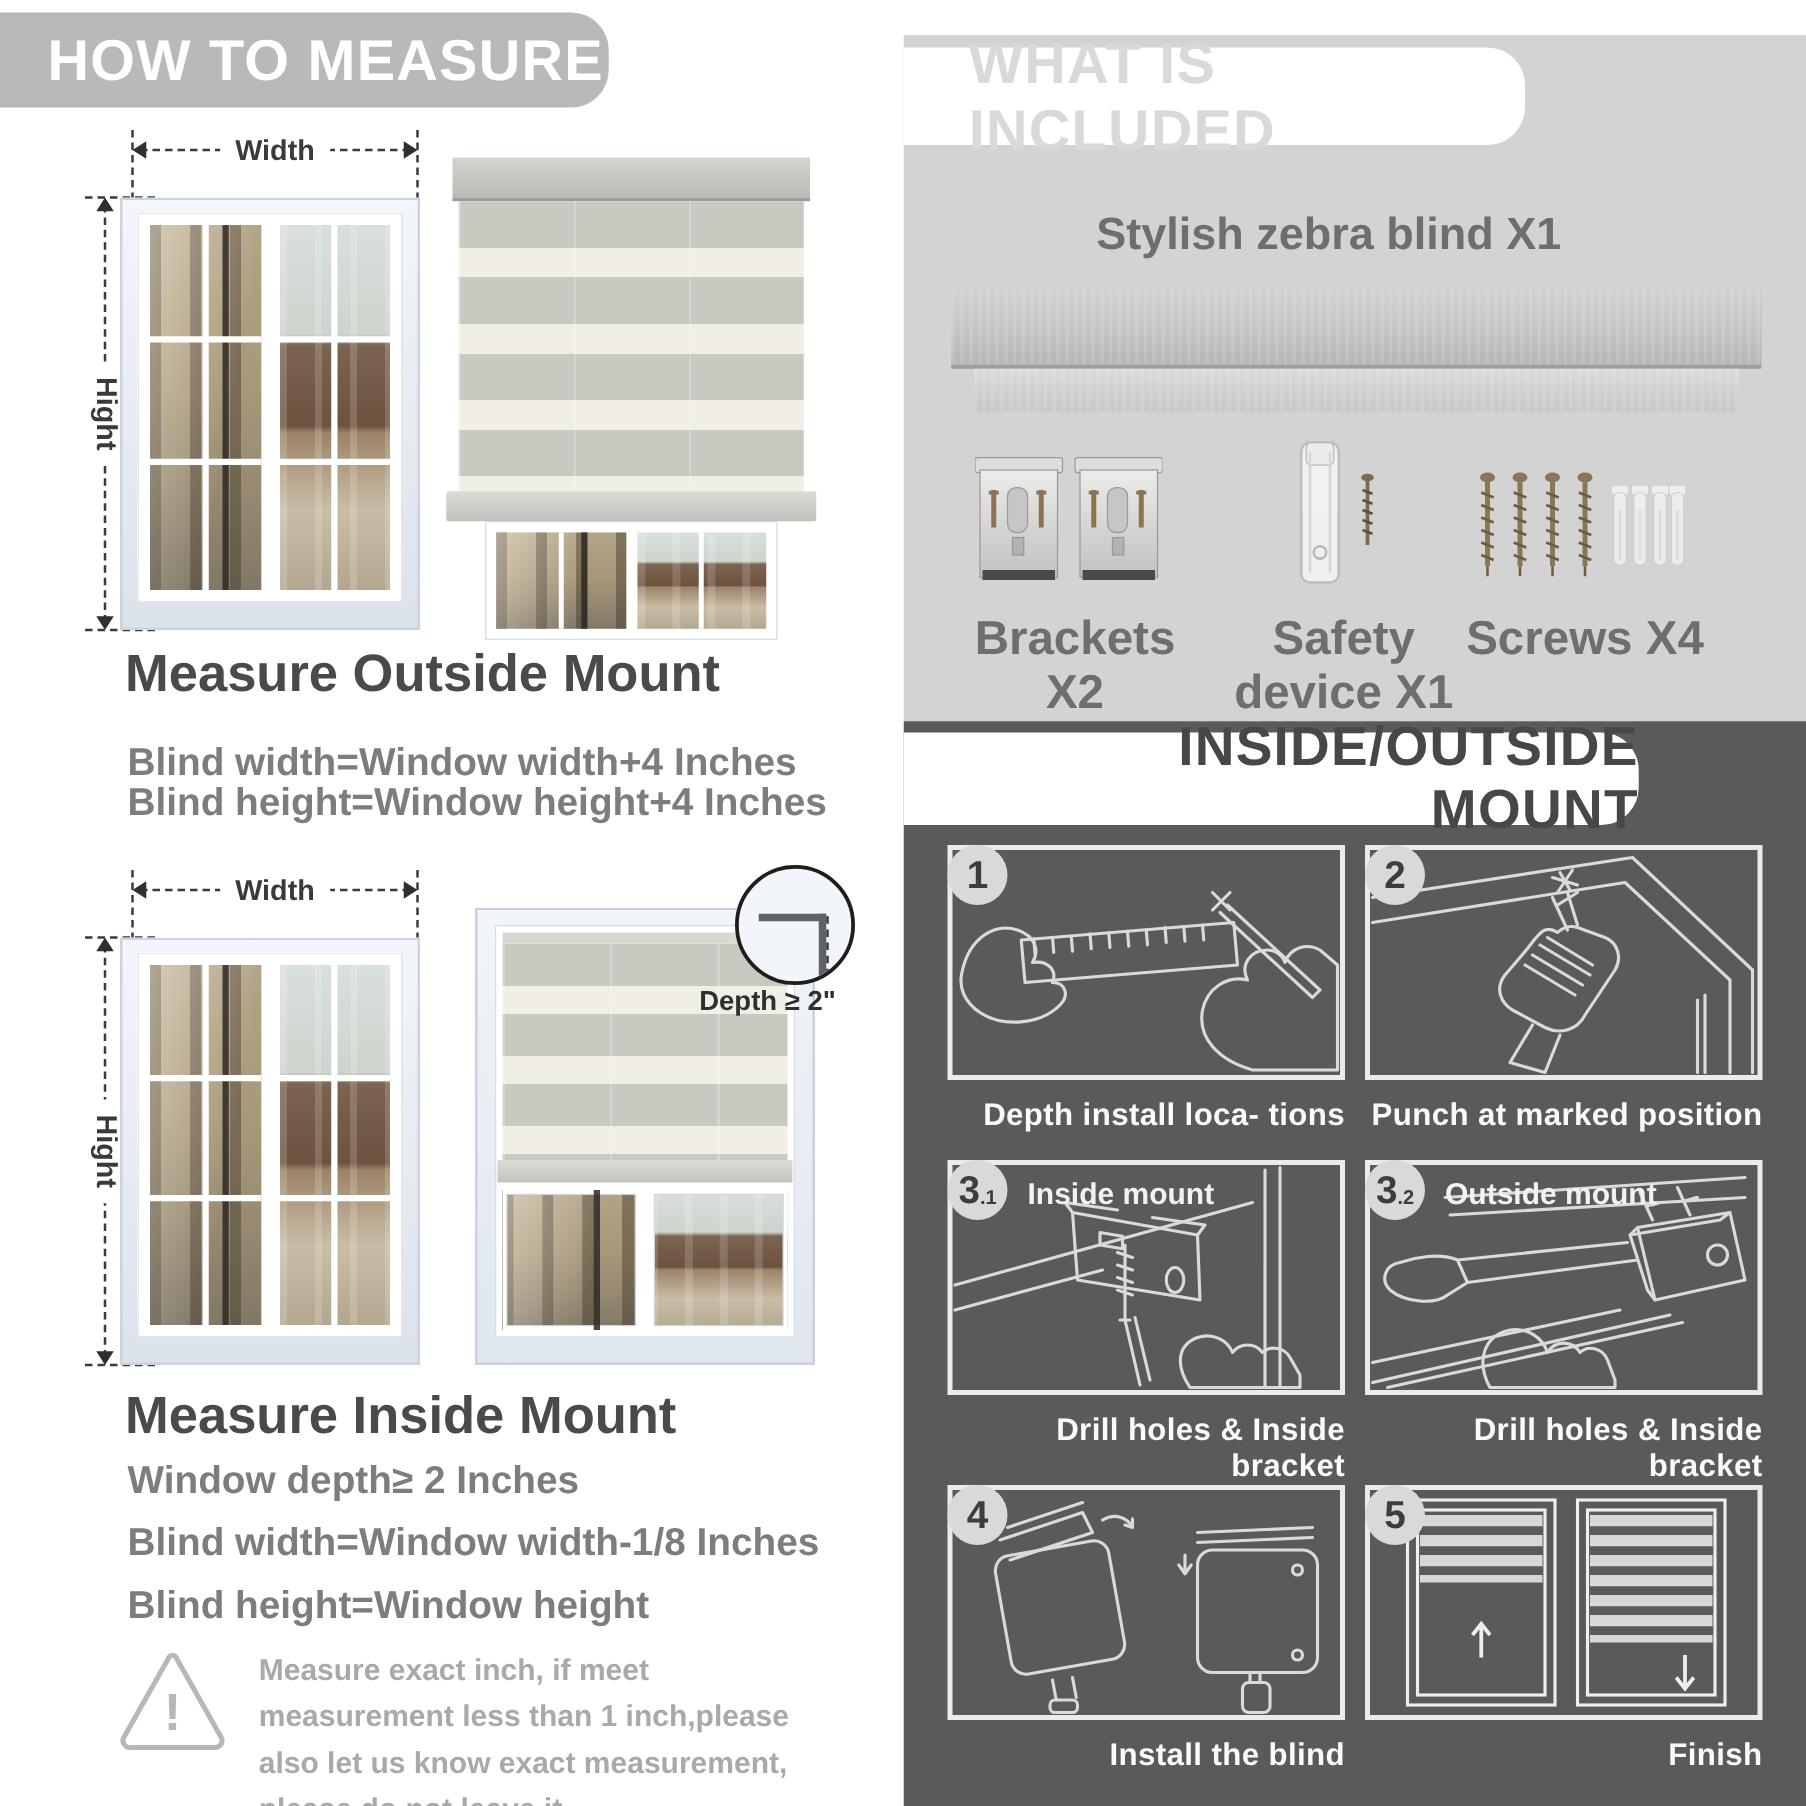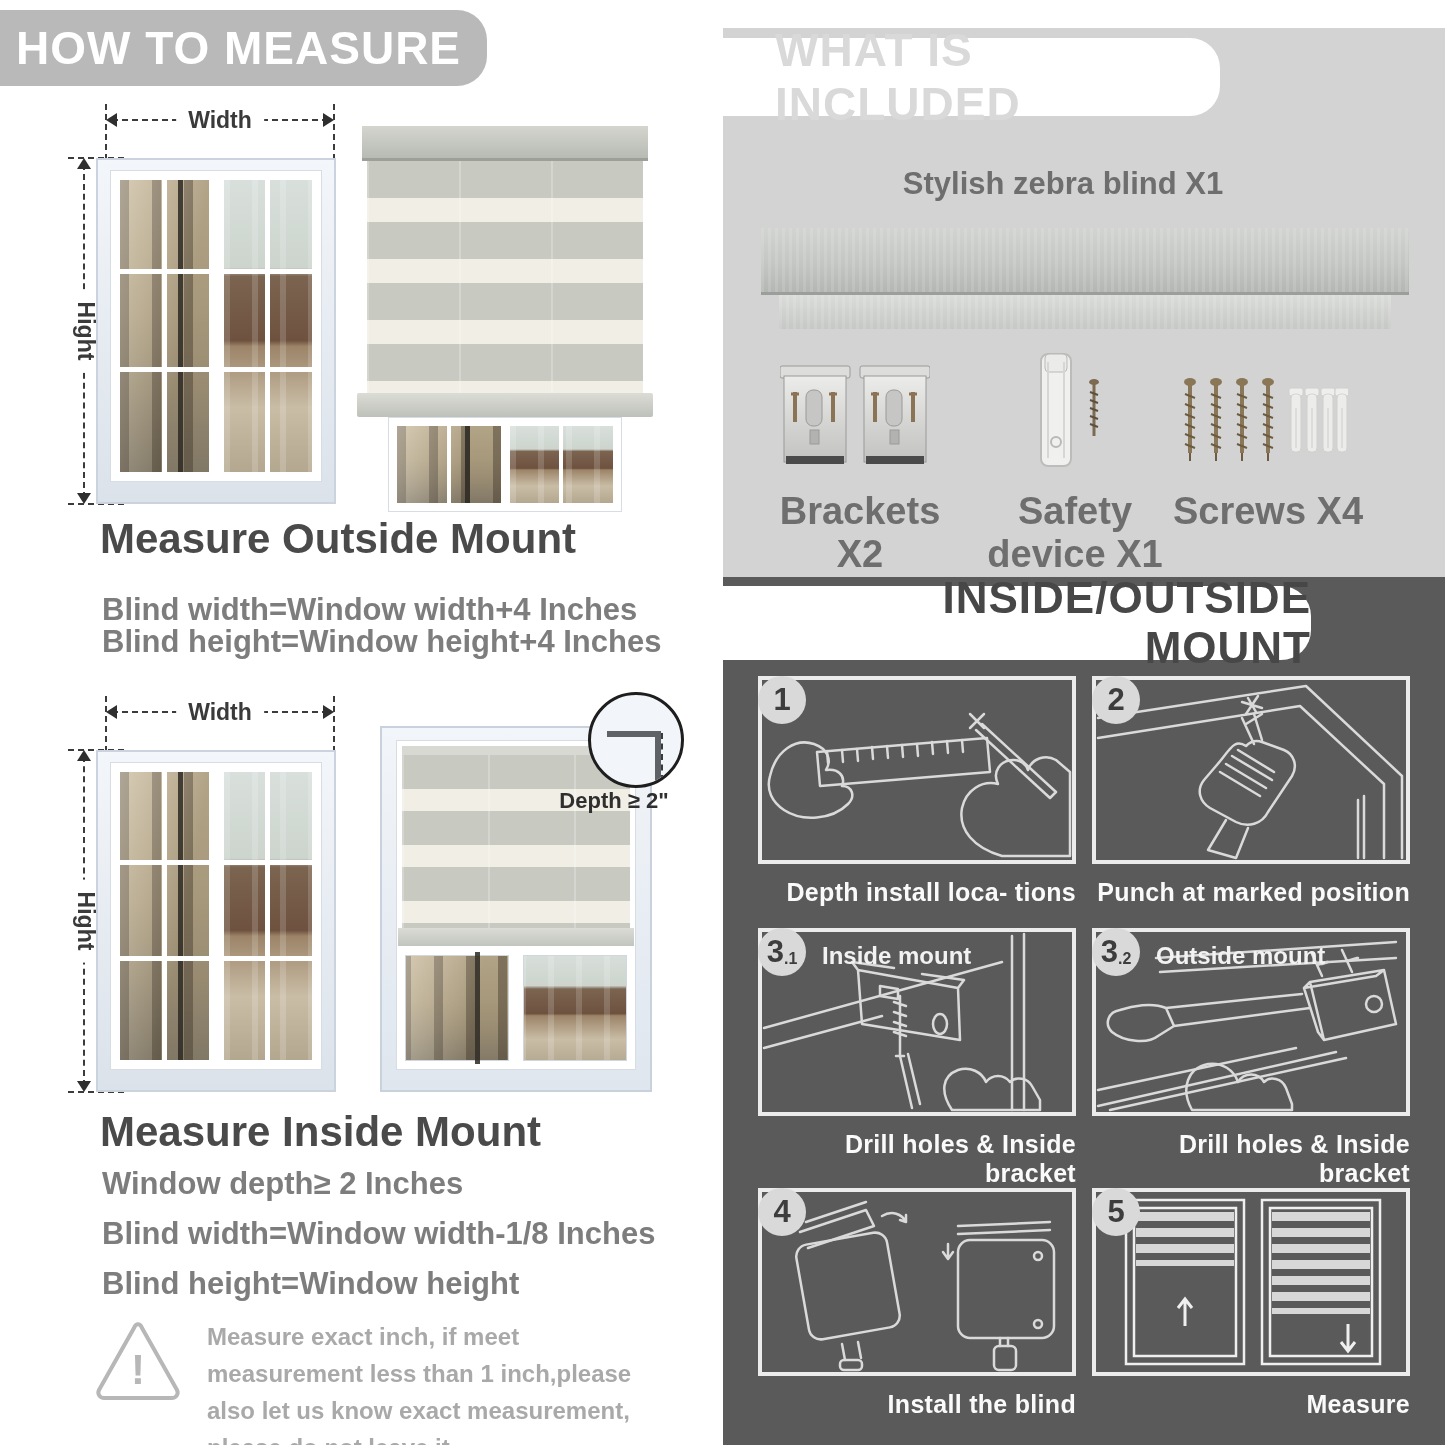--- a/index.html
+++ b/index.html
@@ -2,21 +2,21 @@
 <html><head>
 <meta charset="utf-8">
 <style>
   html,body{margin:0;padding:0;background:#fff;}
   .page{position:relative;width:1445px;height:1445px;background:#ffffff;overflow:hidden;
         font-family:"Liberation Sans", sans-serif;}
   
   .banner{position:absolute;display:flex;align-items:center;font-weight:bold;
           border-radius:0 30px 30px 0;letter-spacing:1px;box-sizing:border-box;}
   .banner-htm{left:0;top:10px;width:487px;height:76px;background:#b9b9b9;color:#ffffff;
-              font-size:46px;padding-left:16px;}
+              font-size:46px;padding-left:38px;}
   .banner-wii{left:0;top:10px;width:497px;height:78px;background:#ffffff;color:#d9d9d9;
               font-size:46px;padding-left:52px;}
   .banner-iom{left:0;top:9px;width:588px;height:74px;background:#ffffff;color:#474747;
               font-size:44px;padding-left:52px;}
   
   .left-col{position:absolute;left:0;top:0;width:723px;height:1445px;background:#ffffff;}
   .right-col{position:absolute;left:723px;top:0;width:722px;height:1445px;margin-top:28px;}
   .top-sec{position:absolute;left:0;top:0;width:722px;height:549px;background:#d3d3d3;}
   .dark-sec{position:absolute;left:0;top:549px;width:722px;height:896px;background:#5a5a5a;text-align:right;}
   
@@ -96,21 +96,21 @@
            background:#f2f5f9;overflow:hidden;z-index:5;}
   .callout .cl-l{position:absolute;left:16px;top:36px;width:48px;height:70px;
                  border-top:6px solid #5f6368;border-right:6px solid #5f6368;}
   .callout .cl-dash{position:absolute;left:70px;top:38px;height:48px;border-left:2px dashed #3a3a3a;}
   .depth-lbl{position:absolute;font-size:22px;font-weight:bold;color:#2f2f2f;z-index:5;}
   
   .warn{position:absolute;left:95px;top:1318px;width:610px;display:flex;gap:26px;align-items:flex-start;}
   .warn-text{font-size:24px;font-weight:bold;color:#a9a9a9;line-height:37px;width:470px;}
   
   .blind-name{position:absolute;left:60px;top:138px;width:560px;text-align:center;
-              font-size:31px;font-weight:bold;color:#6e6e6e;}
+              font-size:36px;font-weight:bold;color:#6e6e6e;}
   .rail-main{position:absolute;left:38px;top:200px;width:648px;height:64px;
       background:
         repeating-linear-gradient(90deg, rgba(255,255,255,.12) 0 3px, rgba(0,0,0,0) 3px 7px),
         linear-gradient(180deg,#d2d4d1 0%,#c3c5c2 60%,#b4b6b3 100%);
       box-shadow:0 3px 0 #9c9e9b;}
   .rail-lip{position:absolute;left:56px;top:267px;width:612px;height:34px;
       background:
         repeating-linear-gradient(90deg, rgba(255,255,255,.12) 0 3px, rgba(0,0,0,0) 3px 7px),
         linear-gradient(180deg,#dadcd9,#c6c8c5);}
   .item-label{position:absolute;top:462px;width:210px;text-align:center;
@@ -455,19 +455,19 @@
                   <rect x="176" y="52" width="98" height="9"></rect>
                     <rect x="176" y="68" width="98" height="9"></rect>
                   <rect x="176" y="84" width="98" height="9"></rect>
                     <rect x="176" y="100" width="98" height="9"></rect>
                   <rect x="176" y="116" width="98" height="6"></rect>
                 </g>
                 <path d="M252 132 l0 26 M245 150 l7 9 l7 -9" stroke-width="3"></path>
               </g>
             </svg>
           </div>
-          <div class="caption">Measure</div>
+          <div class="caption">Finish</div>
         </div>
 
       </div>
     </div>
   </div>
 </div>
 
 </body></html>

